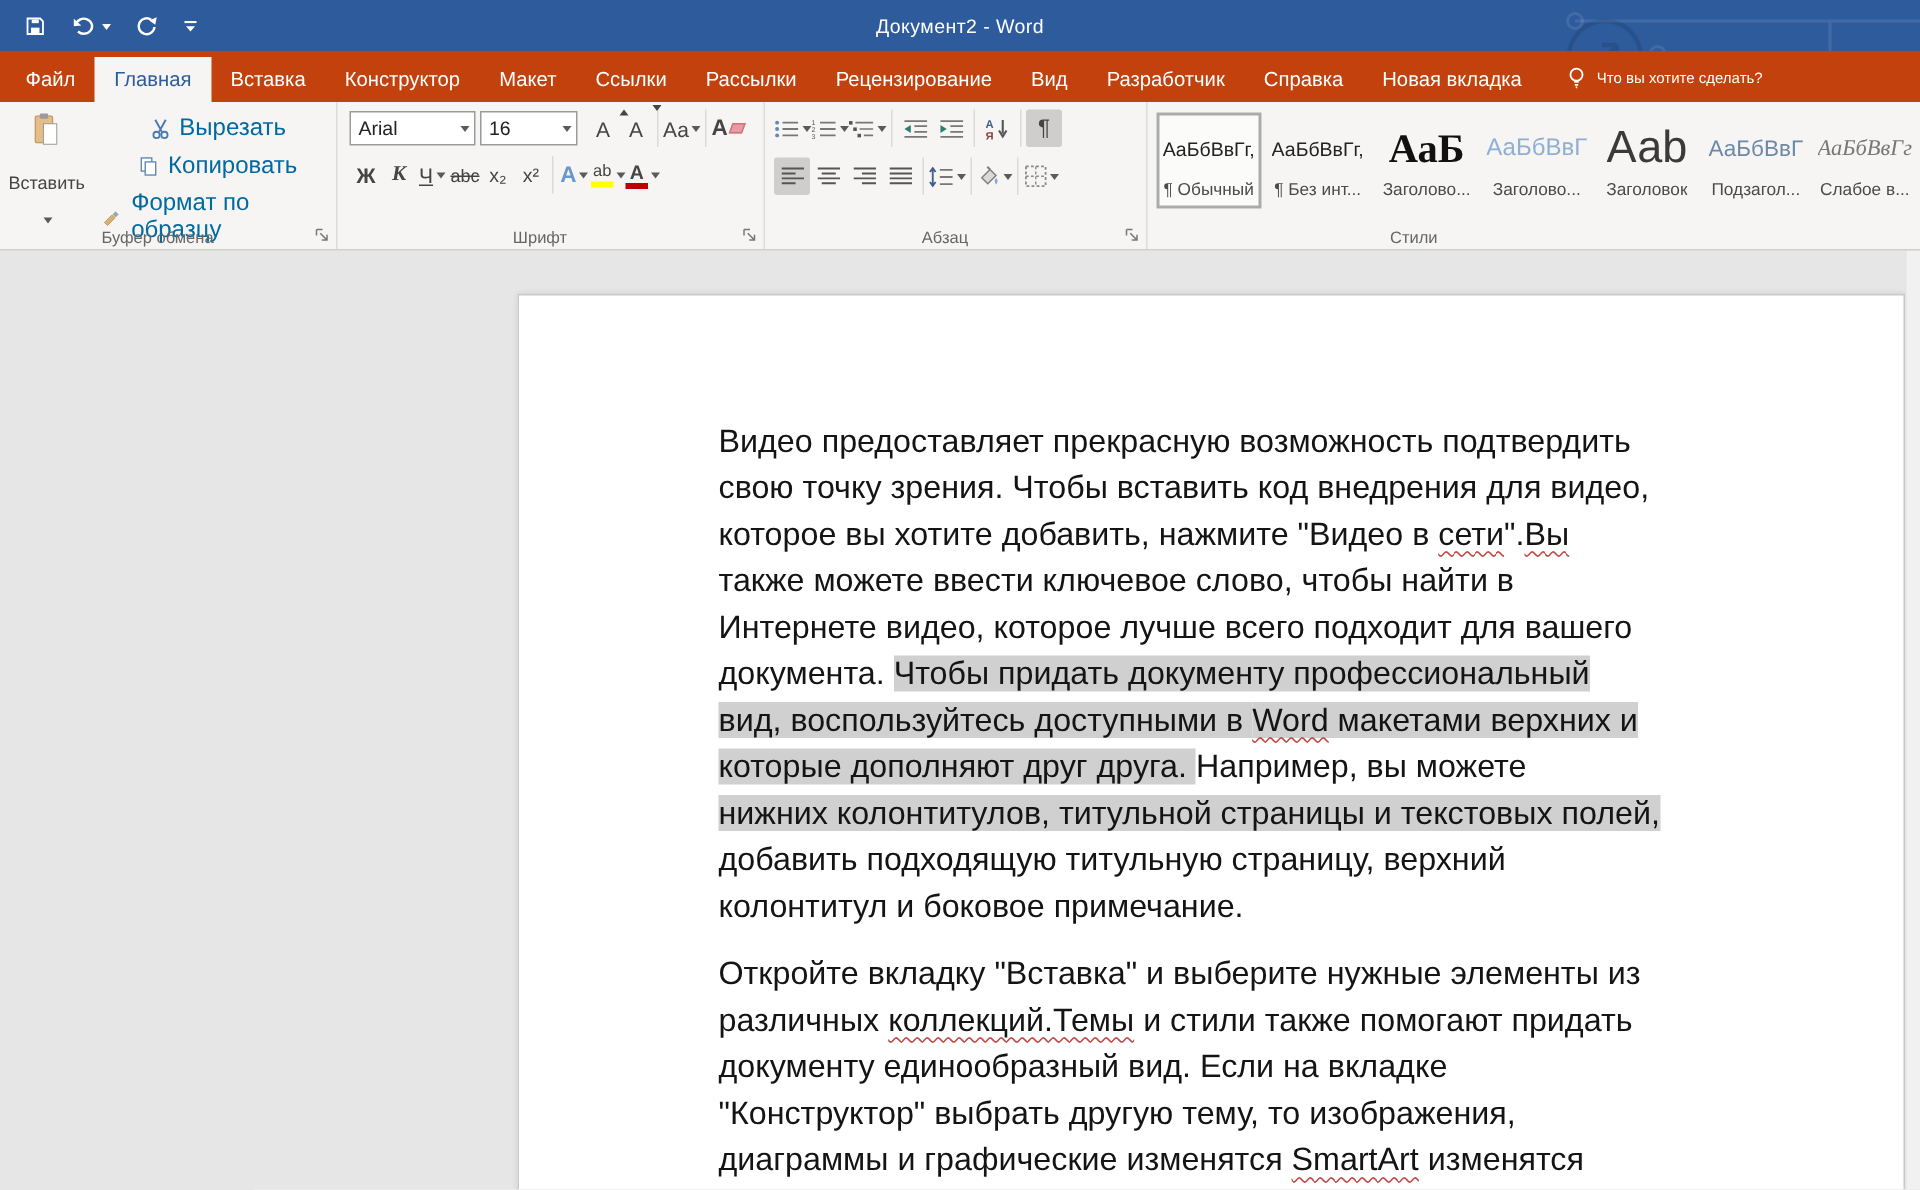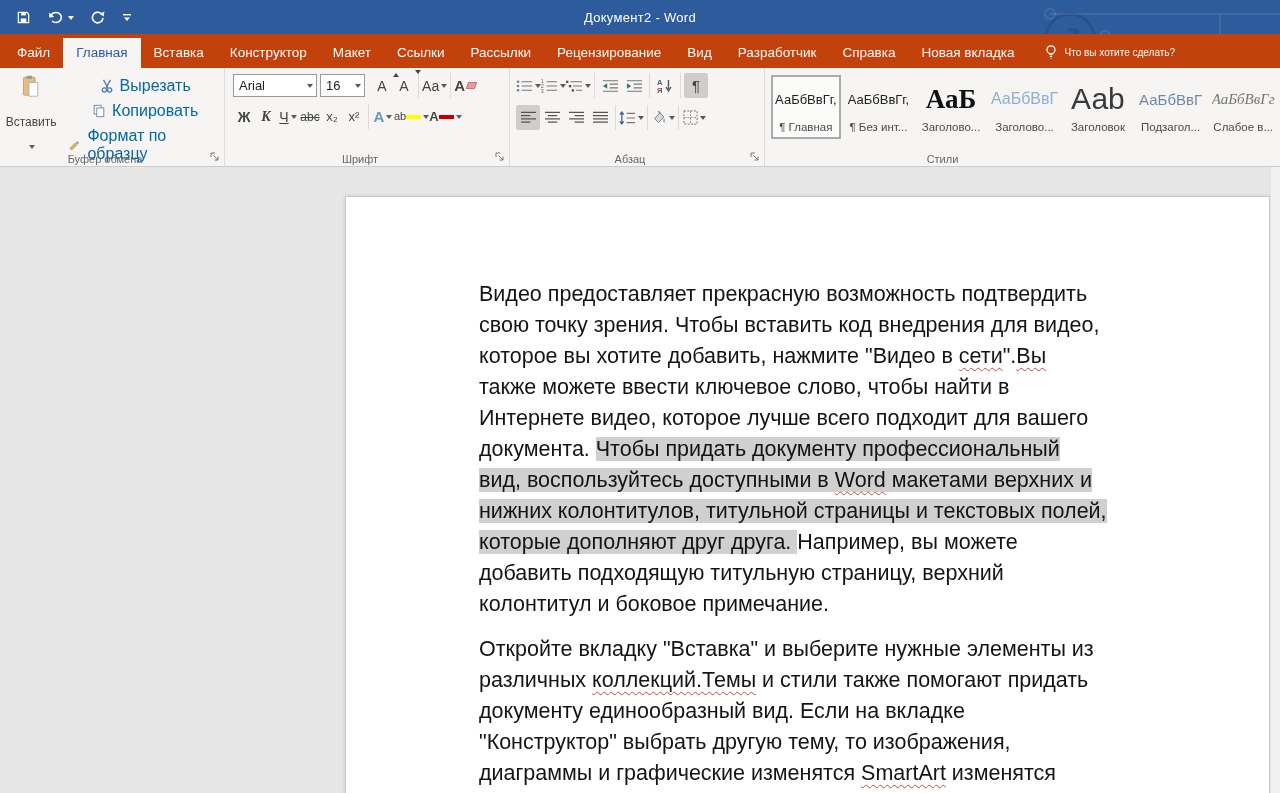--- a/index.html
+++ b/index.html
@@ -50,21 +50,21 @@
   .frow { display:flex; align-items:center; height:29px; }
   .combo { height:23px; border:1px solid #9c9a98; background:#fff; display:flex;
     align-items:center; font-size:13px; color:#222; padding-left:5px; cursor:default; }
   .combo .cdown { margin-left:auto; margin-right:3px; }
   .fbtn { min-width:22px; height:24px; font-size:14px; }
   .bold-ic { font-weight:bold; }
   .ital-ic { font-family:"Liberation Serif",serif; font-style:italic; font-weight:bold; }
   .und-ic { text-decoration:underline; }
   .strike-ic { text-decoration:line-through; font-size:12px; }
   .fx-ic { color:#6b96c9; font-weight:bold; font-size:15px; }
-  .stack-ic { display:flex; flex-direction:row; align-items:center; line-height:1; }
+  .stack-ic { display:flex; flex-direction:column; align-items:center; line-height:1; }
   .stack-ic .bar { width:15px; height:4px; margin-top:1px; }
   .afont { position:relative; font-size:14px; }
   .afont i { position:absolute; top:-4px; right:-6px; width:0; height:0;
     border:3px solid transparent; }
   .afont i.up { border-bottom:4px solid #444; }
   .afont i.dn { border-top:4px solid #444; }
   .eraser { display:inline-block; width:9px; height:7px; background:#e89ba2;
     transform:skewX(-20deg); margin-left:2px; border:1px solid #c77; }
 
   
@@ -215,21 +215,21 @@
         <path d="M4.5 4.5 L9 9 M9 5.5 V9 H5.5" stroke="#777" fill="none"></path>
       </svg>
   </div>
 
   <div class="rgroup g-font">
     <div class="frow">
       <div class="combo" style="width:84px">
         <span>Arial</span>
           <i class="cdown"></i>
       </div>
-      <div class="combo" style="width:45px;margin-left:3px">
+      <div class="combo" style="width:65px;margin-left:3px">
         <span>16</span>
           <i class="cdown"></i>
       </div>
       <span class="btn fbtn afont" style="margin-left:6px">
           <span>А</span>
           <i class="up"></i>
         </span>
       <span class="btn fbtn afont">
           <span>А</span>
           <i class="dn"></i>
@@ -412,21 +412,21 @@
     <svg class="launcher" viewBox="0 0 12 12">
         <path d="M2 2 h4 M2 2 v4" stroke="#777" fill="none"></path>
         <path d="M4.5 4.5 L9 9 M9 5.5 V9 H5.5" stroke="#777" fill="none"></path>
       </svg>
   </div>
 
   <div class="rgroup g-styles">
     <div class="cards" id="style-cards">
         <div class="card sel-card">
           <div class="prev pv-norm">АаБбВвГг,</div>
-          <div class="cname">¶ Главная</div>
+          <div class="cname">¶ Обычный</div>
         </div>
         <div class="card">
           <div class="prev pv-norm">АаБбВвГг,</div>
           <div class="cname">¶ Без инт...</div>
         </div>
         <div class="card">
           <div class="prev pv-h1">АаБ</div>
           <div class="cname">Заголово...</div>
         </div>
         <div class="card">
@@ -453,22 +453,22 @@
 <div class="docarea">
   <div class="page" id="page">
       <div class="para">
         <div class="doc-line"><span>Видео предоставляет прекрасную возможность подтвердить</span></div>
         <div class="doc-line"><span>свою точку зрения. Чтобы вставить код внедрения для видео,</span></div>
         <div class="doc-line"><span>которое вы хотите добавить, нажмите "Видео в </span><span class="seg-sp">сети</span><span>".</span><span class="seg-sp">Вы</span></div>
         <div class="doc-line"><span>также можете ввести ключевое слово, чтобы найти в</span></div>
         <div class="doc-line"><span>Интернете видео, которое лучше всего подходит для вашего</span></div>
         <div class="doc-line"><span>документа. </span><span class="seg-sel">Чтобы придать документу профессиональный</span></div>
         <div class="doc-line"><span class="seg-sel">вид, воспользуйтесь доступными в </span><span class="seg-sel seg-sp">Word</span><span class="seg-sel"> макетами верхних и</span></div>
+        <div class="doc-line"><span class="seg-sel">которые дополняют друг друга. </span><span>Например, вы можете</span></div>
         <div class="doc-line"><span class="seg-sel">нижних колонтитулов, титульной страницы и текстовых полей,</span></div>
-        <div class="doc-line"><span class="seg-sel">которые дополняют друг друга. </span><span>Например, вы можете</span></div>
         <div class="doc-line"><span>добавить подходящую титульную страницу, верхний</span></div>
         <div class="doc-line"><span>колонтитул и боковое примечание.</span></div>
       </div>
       <div class="para">
         <div class="doc-line"><span>Откройте вкладку "Вставка" и выберите нужные элементы из</span></div>
         <div class="doc-line"><span>различных </span><span class="seg-sp">коллекций.Темы</span><span> и стили также помогают придать</span></div>
         <div class="doc-line"><span>документу единообразный вид. Если на вкладке</span></div>
         <div class="doc-line"><span>"Конструктор" выбрать другую тему, то изображения,</span></div>
         <div class="doc-line"><span>диаграммы и графические изменятся </span><span class="seg-sp">SmartArt</span><span> изменятся</span></div>
         <div class="doc-line"><span>в соответствии с новой темой. При применении стилей</span></div>

